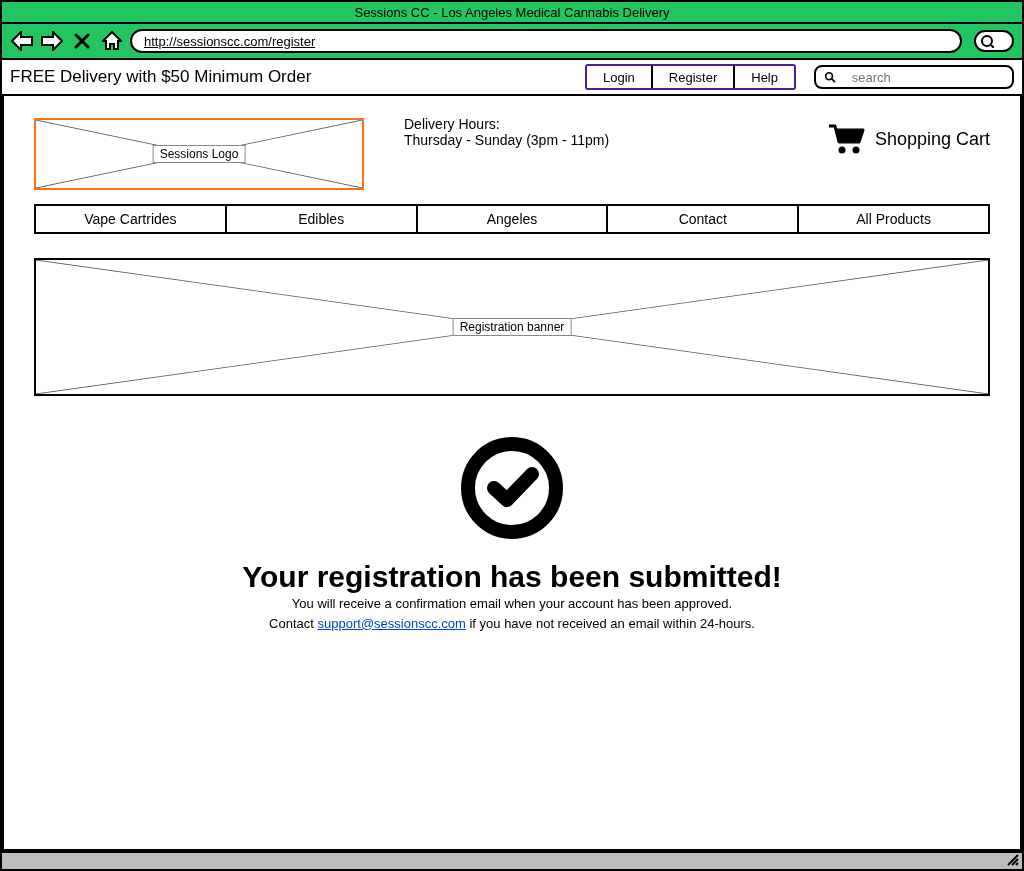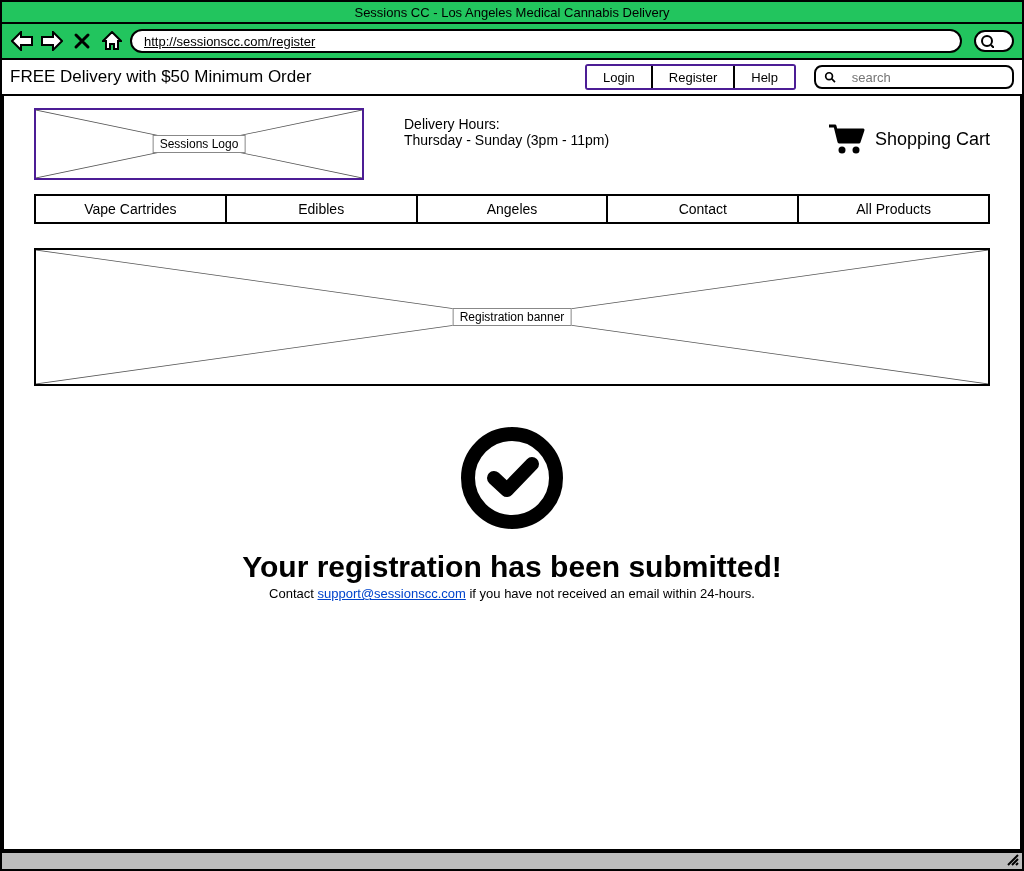--- a/index.html
+++ b/index.html
@@ -129,23 +129,24 @@
     height: calc(100% - 36px);
   }
   .header-row {
     display: flex;
     align-items: flex-start;
     gap: 40px;
     margin-bottom: 14px;
   }
   .logo-box {
     width: 330px; height: 72px;
-    border: 2px solid #4c1d95;
+    border: 2px solid #f97316;
     position: relative;
     flex-shrink: 0;
+    margin-top: 10px;
   }
   .placeholder-x svg { position: absolute; top:0;left:0;width:100%;height:100%; }
   .placeholder-label {
     position: absolute;
     top: 50%; left: 50%;
     transform: translate(-50%, -50%);
     background: #fff;
     border: 1px solid #888;
     padding: 1px 6px;
     font-size: 12px;
@@ -318,20 +319,21 @@
 
         <div class="confirm-block">
           <div class="check-circle">
             <svg width="104" height="104" viewBox="0 0 104 104">
               <circle cx="52" cy="52" r="44" fill="none" stroke="#000" stroke-width="14"></circle>
               <path d="M34 52 L47 64 L72 38" fill="none" stroke="#000" stroke-width="14" stroke-linecap="round" stroke-linejoin="round"></path>
             </svg>
           </div>
           <h1 class="confirm-title">Your registration has been submitted!</h1>
           <div class="confirm-text">
+            <div>You will receive a confirmation email when your account has been approved.</div>
             <div>
               <span>Contact </span><a href="#">support@sessionscc.com</a><span> if you have not received an email within 24-hours.</span>
             </div>
           </div>
         </div>
       </div>
     </div>
   </div>
 
   <div class="status-bar">

